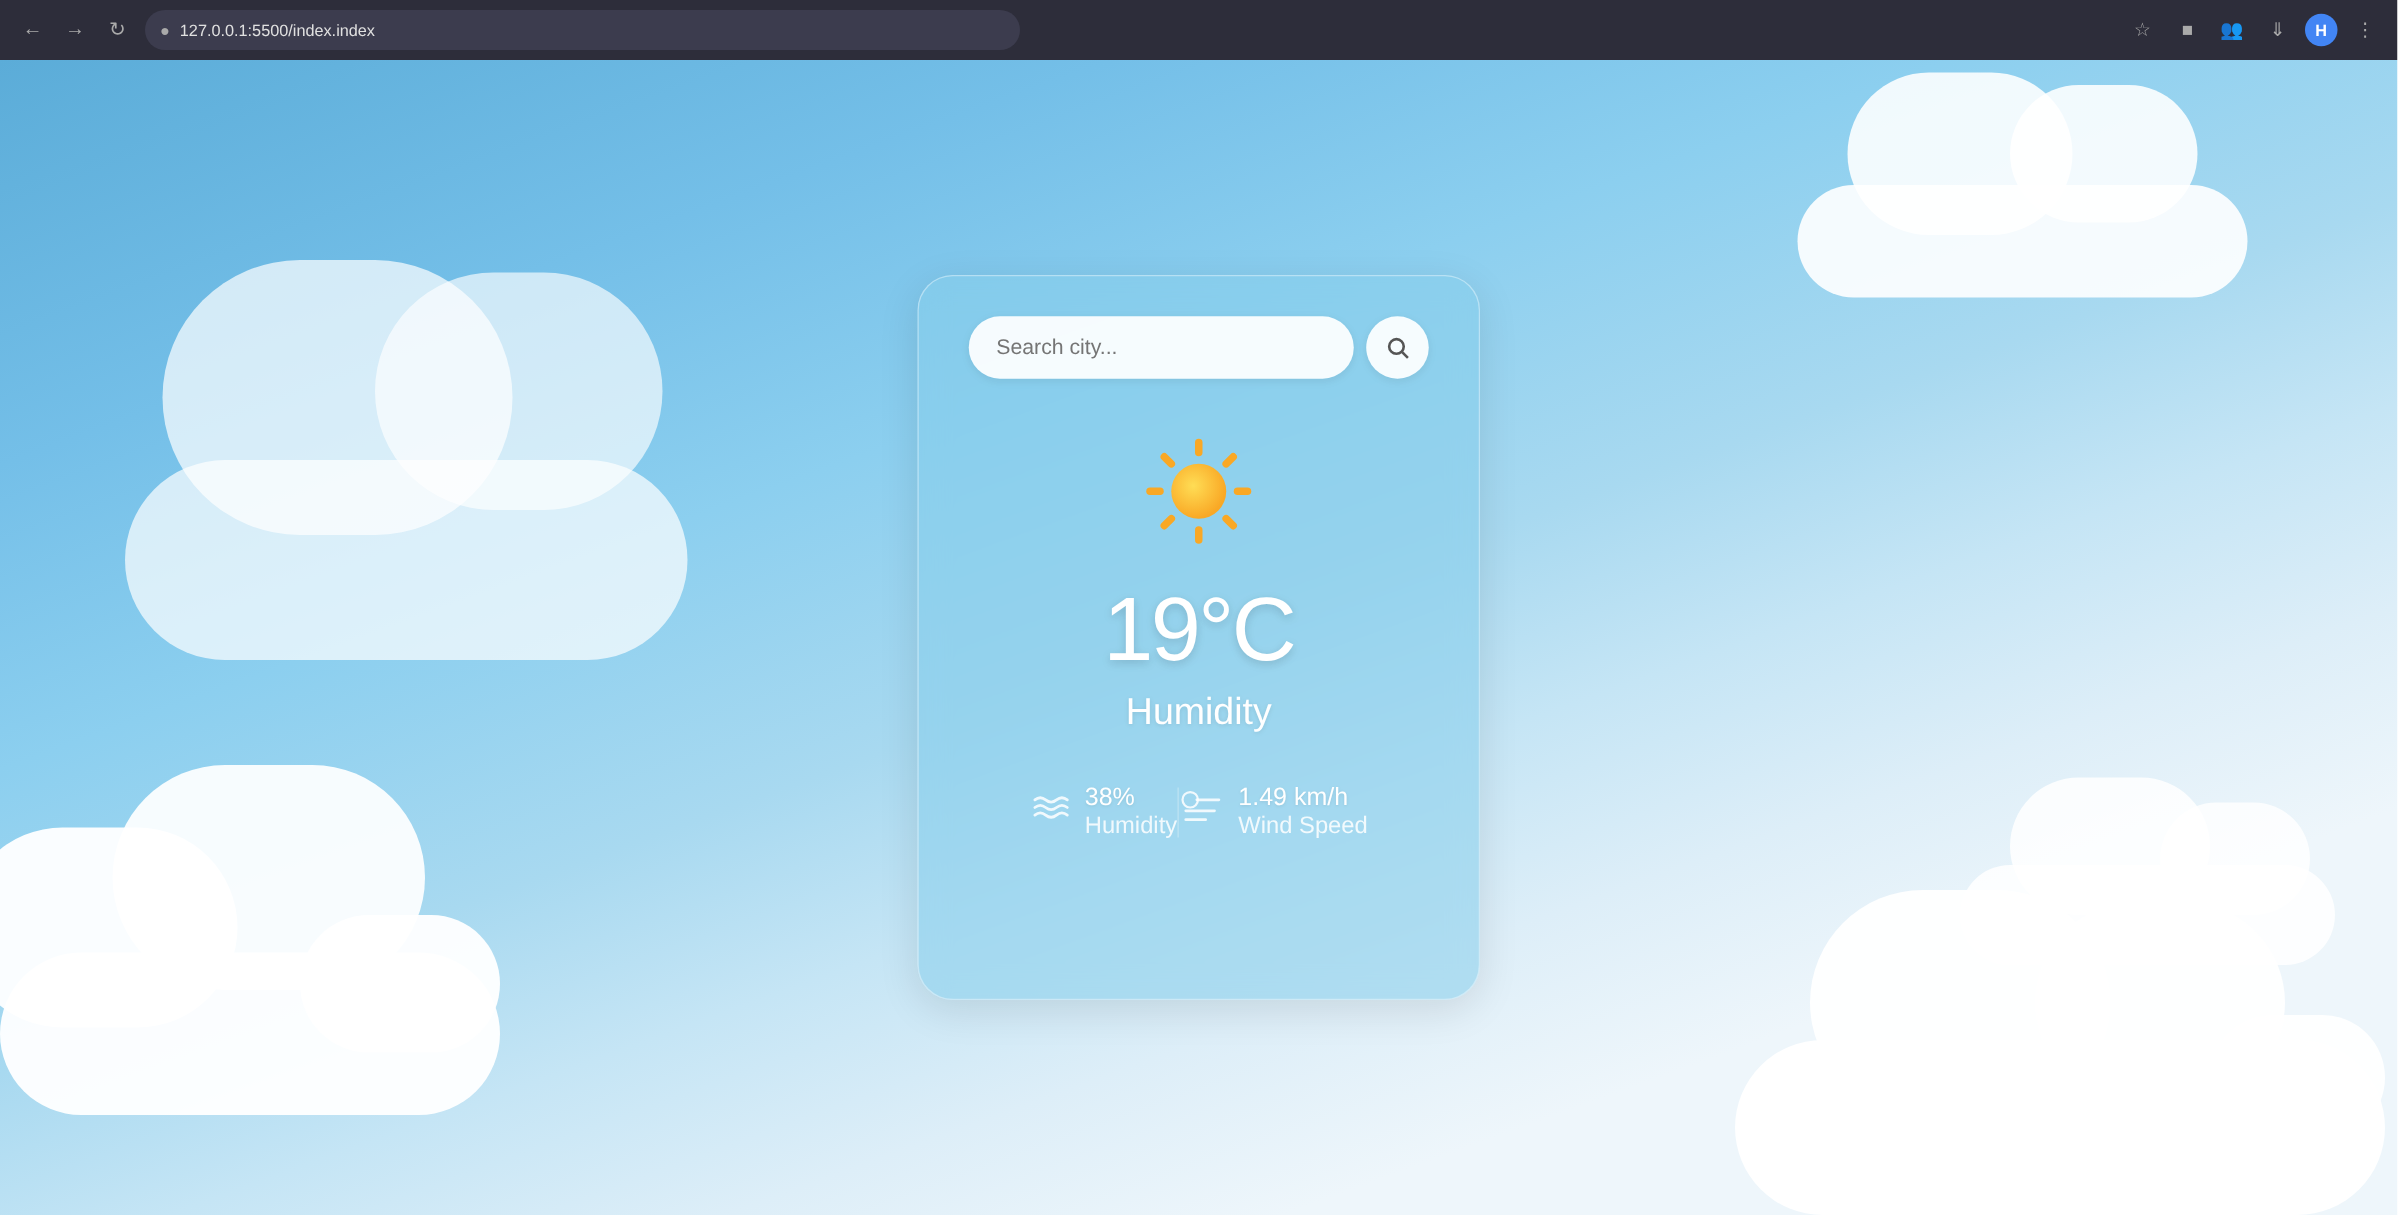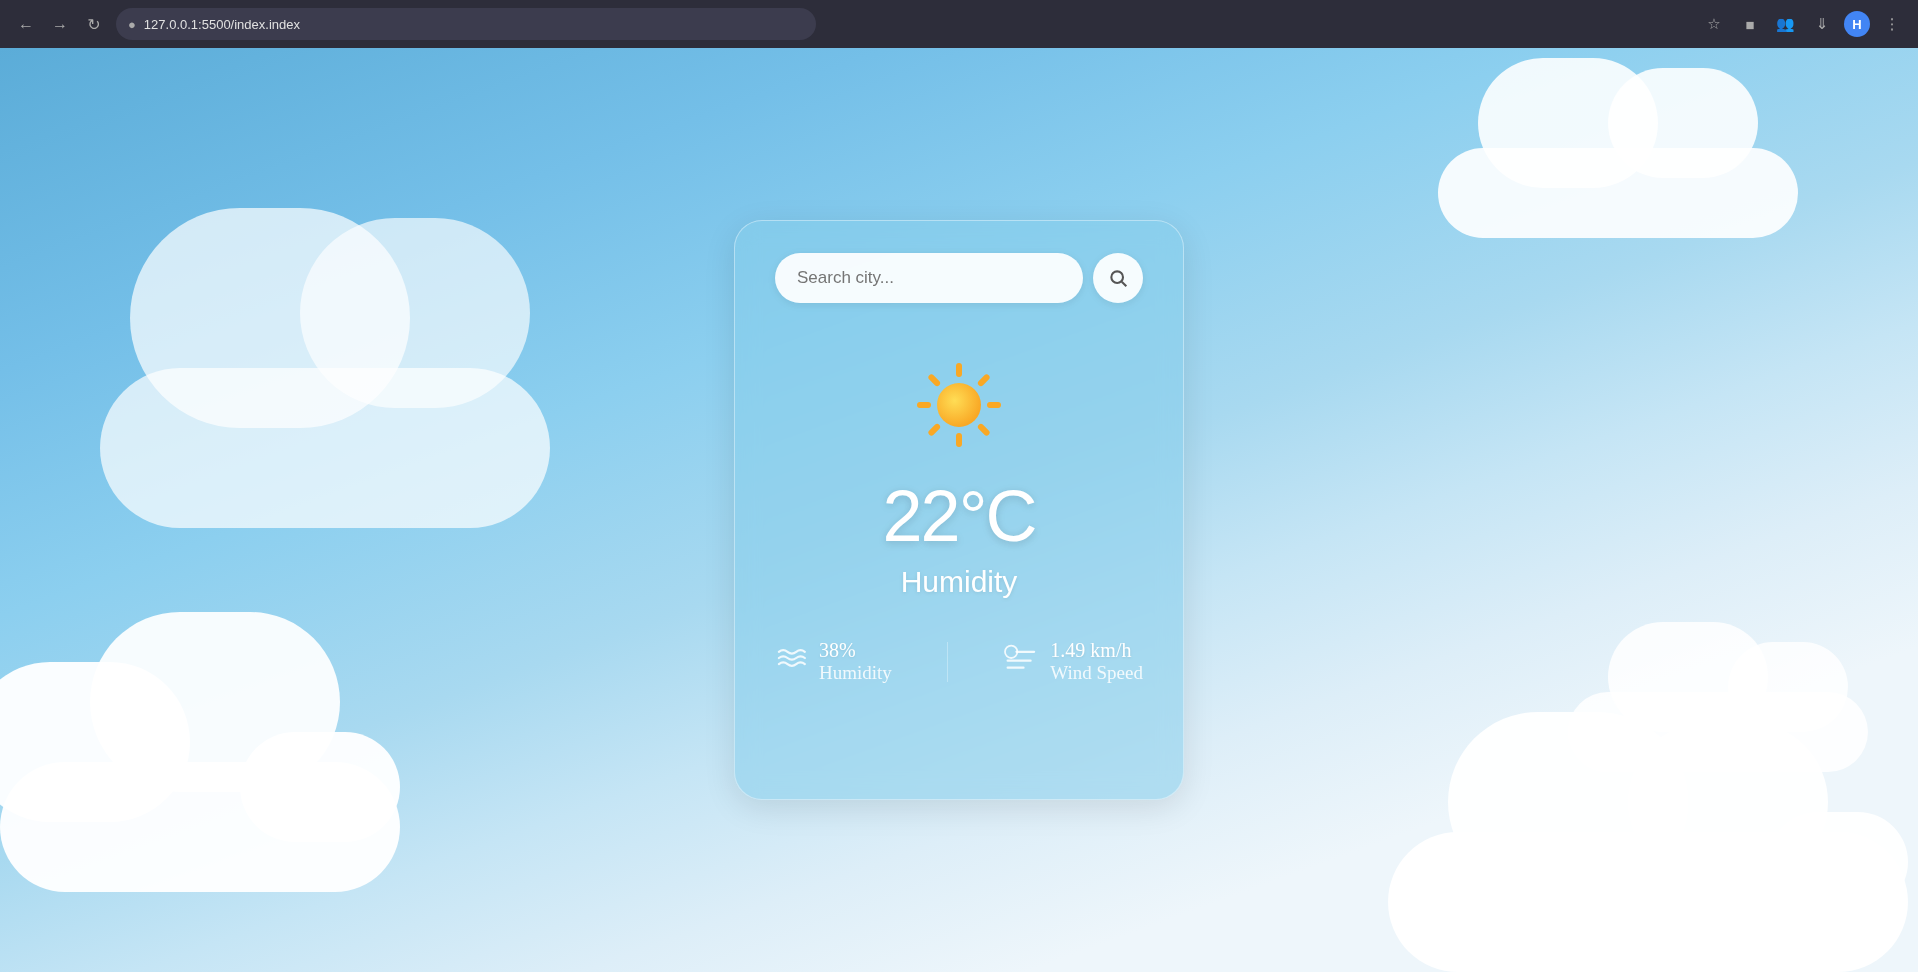--- a/index.html
+++ b/index.html
@@ -137,21 +137,21 @@
       padding: 32px 40px 40px;
       box-shadow: 0 8px 32px rgba(0,0,0,0.1);
     }
 
     
     .search-bar {
       width: 100%;
       display: flex;
       align-items: flex-start;
       gap: 10px;
-      margin-bottom: 42px;
+      margin-bottom: 30px;
     }
 
     .search-input {
       flex: 1;
       height: 50px;
       border-radius: 25px;
       border: none;
       background: rgba(255,255,255,0.92);
       padding: 0 22px;
       font-size: 17px;
@@ -207,23 +207,22 @@
       font-weight: 400;
       color: white;
       text-shadow: 0 1px 4px rgba(0,0,0,0.1);
       margin-bottom: 40px;
     }
 
     
     .weather-stats {
       width: 100%;
       display: flex;
-      justify-content: space-between;
-      align-items: center;
-      font-family: Liberation Serif, serif;
+      justify-content: center;
+      align-items: center;
     }
 
     .stat-item {
       display: flex;
       align-items: center;
       gap: 12px;
     }
 
     .stat-icon {
       color: rgba(255,255,255,0.85);
@@ -362,21 +361,21 @@
         <circle cx="50" cy="50" r="22" fill="url(#sunGrad)"></circle>
         <defs>
           <radialGradient id="sunGrad" cx="40%" cy="40%" r="60%">
             <stop offset="0%" stop-color="#ffdd55"></stop>
             <stop offset="100%" stop-color="#f9a825"></stop>
           </radialGradient>
         </defs>
       </svg>
     </div>
 
-    <div class="temperature">22°C</div>
+    <div class="temperature">19°C</div>
 
     <div class="city-name">Humidity</div>
 
     <div class="weather-stats">
 
       <div class="stat-item">
         <div class="stat-icon">
           <svg class="waves-svg" viewBox="0 0 36 30" fill="none">
             <path d="M4 8 Q9 4 14 8 Q19 12 24 8 Q29 4 34 8" stroke="rgba(255,255,255,0.85)" stroke-width="2.5" stroke-linecap="round" fill="none"></path>
             <path d="M4 15 Q9 11 14 15 Q19 19 24 15 Q29 11 34 15" stroke="rgba(255,255,255,0.85)" stroke-width="2.5" stroke-linecap="round" fill="none"></path>

